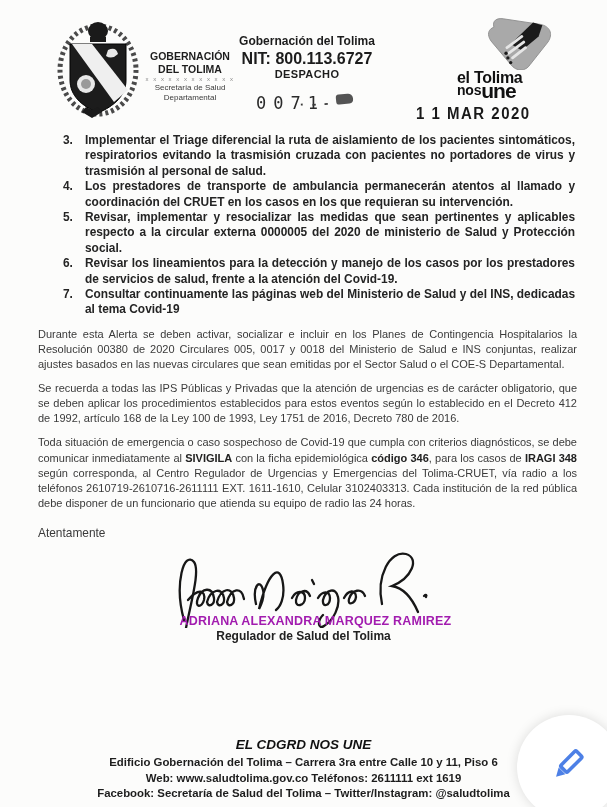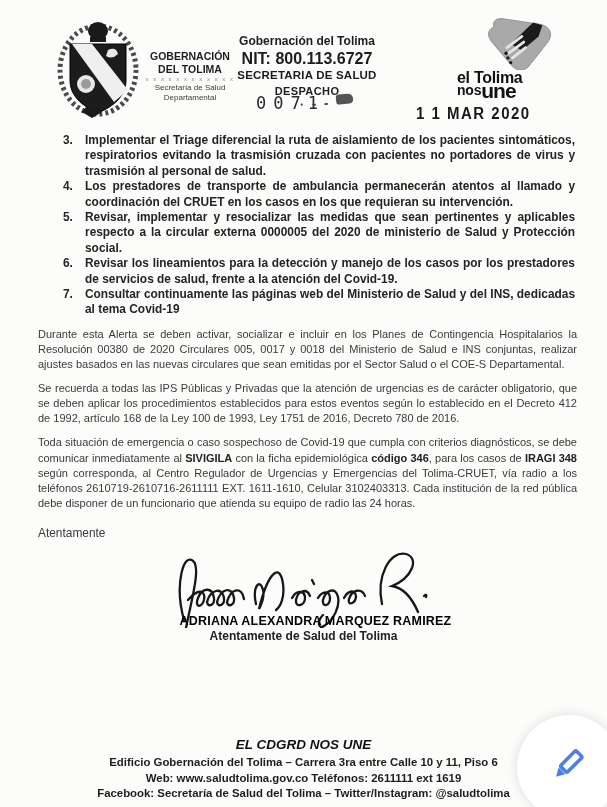--- a/index.html
+++ b/index.html
@@ -39,21 +39,21 @@
   .list{margin:0 32px 0 63px;}
   .list-item{display:flex;font-weight:bold;color:#242424;font-size:11.9px;line-height:15.4px;}
   .list-item .num{width:22px;flex:0 0 22px;}
   .list-item .txt{flex:1;text-align:justify;}
   .para{margin:9px 30px 0 38px;font-size:11px;line-height:15.1px;color:#3a3a3a;text-align:justify;}
   .para b{color:#222;}
   .closing{margin:15px 30px 0 38px;font-size:11.9px;color:#3a3a3a;}
   
   .sig-block{position:relative;margin-top:2px;text-align:center;}
   .sig-svg{display:block;margin:0 auto -14px auto;}
-  .sig-name{font-weight:bold;font-size:12.5px;color:#000000;letter-spacing:.2px;padding-left:24px;}
+  .sig-name{font-weight:bold;font-size:12.5px;color:#a21caf;letter-spacing:.2px;padding-left:24px;}
   .sig-title{font-weight:bold;font-size:12px;color:#222;margin-top:1px;}
   
   .notes{margin:14px 0 0 35px;font-size:8.6px;line-height:10.6px;color:#474747;}
   .note-line{position:relative;}
   .rubric{display:inline-block;vertical-align:-2px;}
   
   .footer{position:absolute;left:0;bottom:5px;width:100%;text-align:center;}
   .slogan{font-weight:bold;font-style:italic;font-size:13.5px;color:#111;margin-bottom:3px;}
   .footer .fline{font-size:11.4px;line-height:15.6px;color:#1d1d1d;font-weight:bold;}
   
@@ -84,21 +84,20 @@
       <div class="org">GOBERNACIÓN
 DEL TOLIMA</div>
       <div class="dots">x x x x x x x x x x x x</div>
       <div class="dept">Secretaría de Salud
 Departamental</div>
     </div>
 
     <div class="center-block">
       <div class="cb-l1">Gobernación del Tolima</div>
       <div class="cb-l2">NIT: 800.113.6727</div>
-      <div class="cb-l3">SECRETARIA DE SALUD</div>
       <div class="cb-l4">DESPACHO</div>
     </div>
 
     <div class="tolima-logo">
       <svg width="78" height="54" viewBox="0 0 80 58">
         <path d="M12 12 C6 14 4 20 9 27 L30 52 C36 60 46 60 51 52 L70 28 C76 19 72 11 62 9 L22 3 C15 2 10 5 12 12 Z" fill="#a9a9a9"></path>
         <path d="M12 12 C6 14 4 20 9 27 L30 52 C36 60 46 60 51 52 L70 28 C76 19 72 11 62 9 L22 3 C15 2 10 5 12 12 Z" fill="none" stroke="#8f8f8f" stroke-width="1"></path>
         <polygon points="30,30 54,7 64,10 60,22 42,37" fill="#1b1b1b"></polygon>
         <path d="M26 34 l16 -12 M28 40 l16 -12 M32 45 l14 -11" stroke="#e6e6e6" stroke-width="3" fill="none" stroke-linecap="round"></path>
         <circle cx="25" cy="40" r="1.8" fill="#1b1b1b"></circle>
@@ -153,21 +152,21 @@
         <path d="M44 58 C54 46 62 48 60 58 C58 66 50 66 54 56 C58 46 68 44 70 56 C71 63 64 66 63 60 C66 48 78 44 80 56 C81 63 74 66 73 60 C77 46 88 44 90 56 C91 63 84 66 83 60 C87 46 98 44 100 57"></path>
         <path d="M112 62 C108 44 116 36 119 48 C121 56 117 63 115 67 C124 30 136 20 139 42 C141 56 136 65 132 68"></path>
         <path d="M148 56 C152 48 161 48 161 56 C161 64 151 66 152 58 C154 48 163 46 166 54 M170 42 L168 38"></path>
         <path d="M174 56 C178 49 186 48 186 56 C186 64 178 66 179 58 C182 47 192 45 194 55 C196 64 190 78 180 84 C174 88 173 79 179 73"></path>
         <path d="M200 56 C204 48 212 47 212 55 C211 62 203 64 205 57 C208 47 218 46 221 54"></path>
         <path d="M238 62 C232 34 246 8 262 12 C276 16 268 36 248 44 C260 46 268 56 274 70"></path>
         <path d="M280 54 C282 52 283 53 282 55"></path>
       </g>
     </svg>
     <div class="sig-name">ADRIANA ALEXANDRA MARQUEZ RAMIREZ</div>
-    <div class="sig-title">Atentamente de Salud del Tolima</div>
+    <div class="sig-title">Regulador de Salud del Tolima</div>
   </div>
 
 
   <div class="footer">
     <div class="slogan">EL CDGRD NOS UNE</div>
     <div class="fline">Edificio Gobernación del Tolima – Carrera 3ra entre Calle 10 y 11, Piso 6</div>
     <div class="fline">Web: www.saludtolima.gov.co Teléfonos: 2611111 ext 1619</div>
     <div class="fline">Facebook: Secretaría de Salud del Tolima – Twitter/Instagram: @saludtolima</div>
   </div>
 

